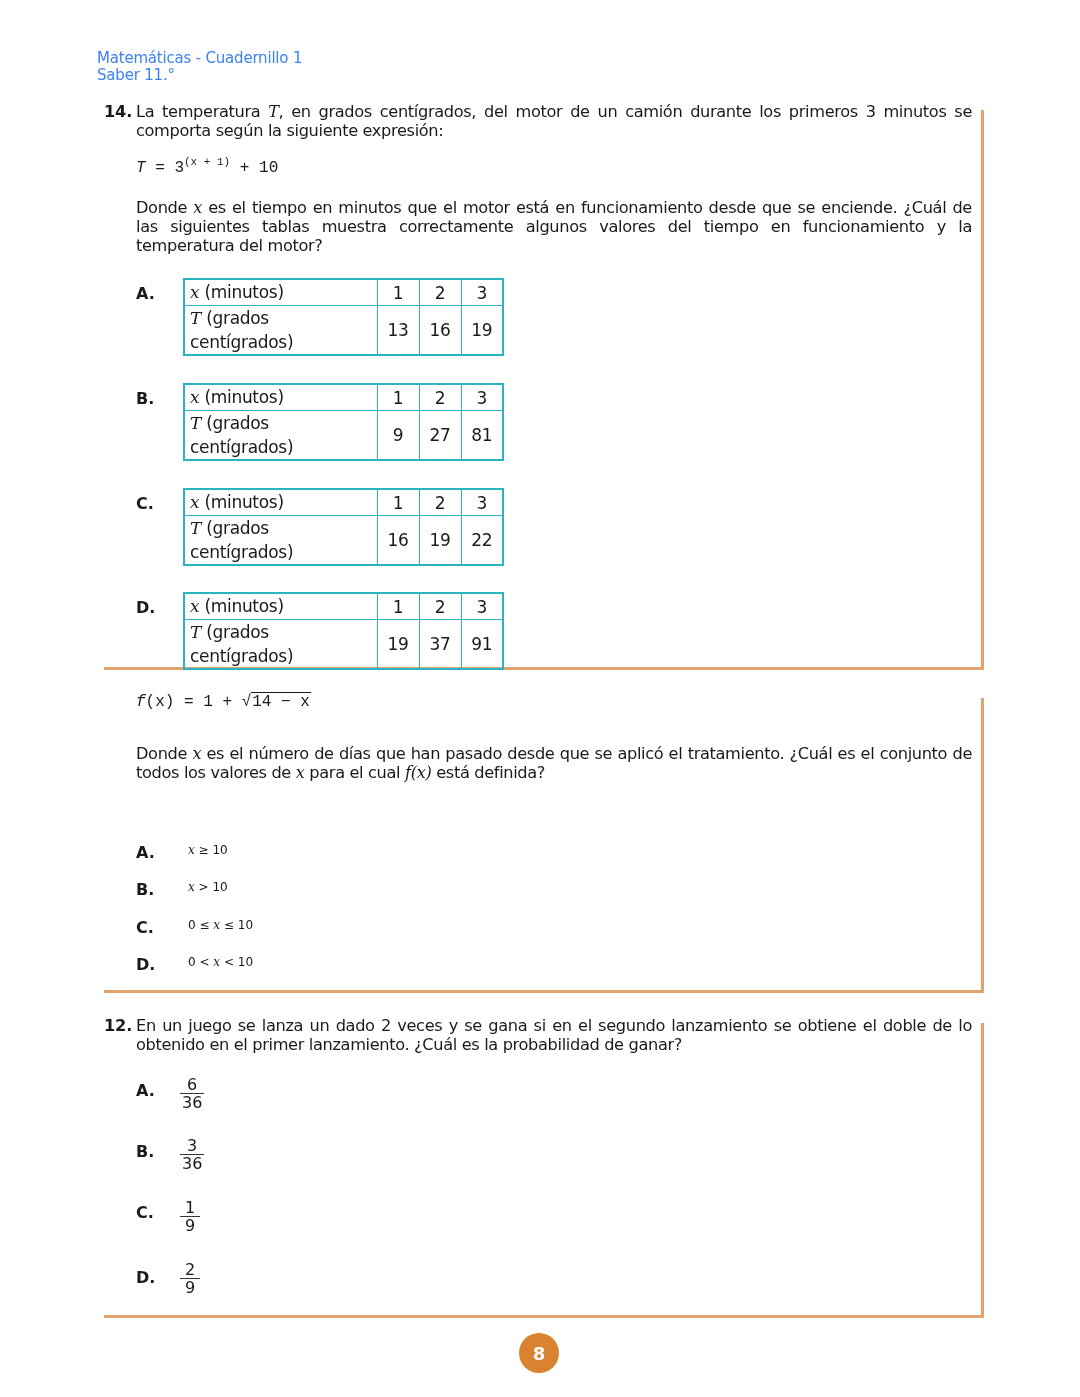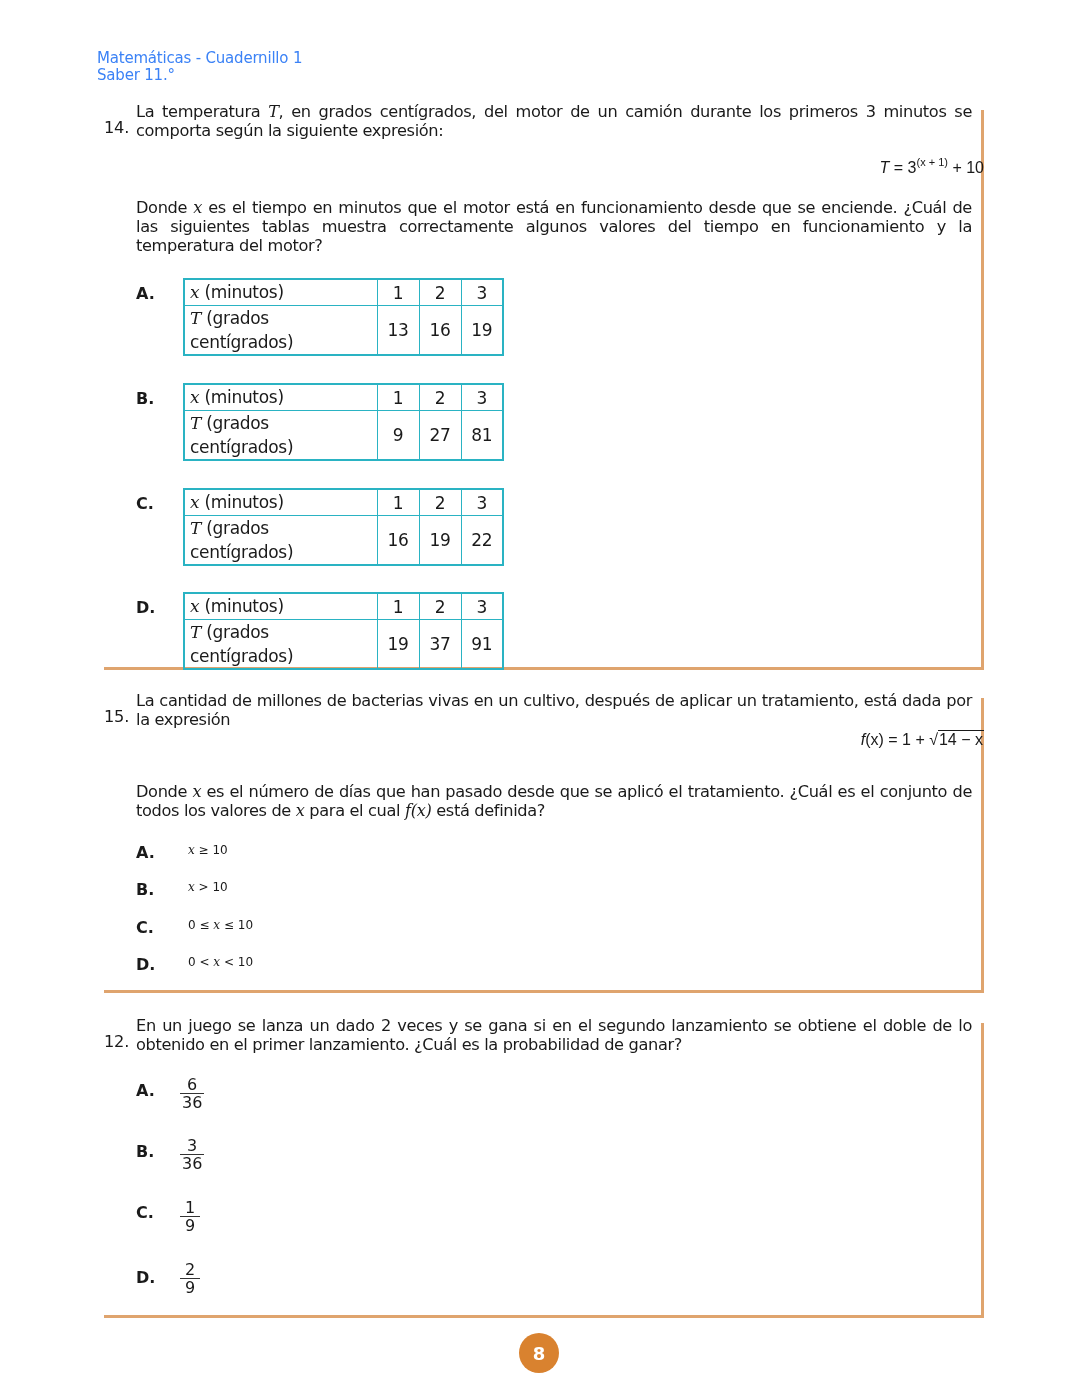--- a/index.html
+++ b/index.html
@@ -5,23 +5,23 @@
     * { box-sizing: border-box; margin: 0; padding: 0; }
     html, body { width: 1080px; height: 1397px; background: #ffffff; }
     body { position: relative; font-family: "DejaVu Sans", "Liberation Sans", sans-serif; color: #1a1a1a; overflow: hidden; }
 
     .header { position: absolute; left: 97px; top: 50px; font-size: 15px; line-height: 17px; color: #3b82f6; font-family: "DejaVu Sans", sans-serif; letter-spacing: -0.2px; }
 
     .question { position: absolute; left: 104px; width: 880px; }
     .q-frame { position: absolute; left: 0; right: 0; border-right: 3px solid #dfa46e; border-bottom: 3px solid #dfa46e; }
 
     .q-stem { position: relative; font-size: 16.2px; line-height: 19px; text-align: justify; letter-spacing: -0.35px; padding-left: 32px; padding-right: 12px; }
-    .q-num { position: absolute; left: 0; top: 16px; font-weight: normal; letter-spacing: -0.2px; }
-
-    .formula { position: relative; text-align: right; font-family: Liberation Sans, sans-serif; font-size: 16px; line-height: 20px; }
+    .q-num { position: absolute; left: 0; top: 0; font-weight: bold; letter-spacing: -0.2px; }
+
+    .formula { position: relative; text-align: left; font-family: Liberation Mono, monospace; font-size: 16px; line-height: 20px; }
     .it { font-style: italic; }
     .sup { font-size: 11px; position: relative; top: -7px; }
     .sqrt-body { border-top: 1px solid #1a1a1a; padding: 0 1px; }
 
     .opt-letter { position: absolute; left: 32px; font-weight: bold; font-size: 16px; }
 
     table.opt-table { position: absolute; left: 79px; border-collapse: collapse; border: 2px solid #2ab3c3; font-size: 17px; font-family: "DejaVu Sans", sans-serif; }
     table.opt-table td { border: 1px solid #2ab3c3; height: 26px; padding: 0 4px; line-height: 24px; letter-spacing: -0.3px; }
     table.opt-table td.lbl { width: 193px; text-align: left; padding-left: 5px; }
     table.opt-table td.val { width: 42px; text-align: center; }
@@ -139,24 +139,20 @@
         <td class="val">91</td>
       </tr>
     </tbody>
       </table>
   </div>
 </div>
 
 <div class="question" style="top:691px; height:302px;">
   <div class="q-frame" style="top:7px; height:295px;"></div>
 
-  <div class="q-stem">
-    <span class="q-num">15.</span>
-    <span>La cantidad de millones de bacterias vivas en un cultivo, después de aplicar un tratamiento, está dada por la expresión</span>
-  </div>
 
   <div class="formula" style="margin-top:1px; padding-left:32px;">
     <span class="it">f</span><span>(x)</span><span> = 1 + </span><span>√</span><span class="sqrt-body">14 − x</span>
   </div>
 
   <div class="q-stem" style="margin-top:32px;">
     <span>Donde </span><span class="it" style="font-family:'DejaVu Serif',serif;">x</span><span> es el número de días que han pasado desde que se aplicó el tratamiento. ¿Cuál es el conjunto de todos los valores de </span><span class="it" style="font-family:'DejaVu Serif',serif;">x</span><span> para el cual </span><span class="it" style="font-family:'DejaVu Serif',serif;">f(x)</span><span> está definida?</span>
   </div>
 
   <div>

